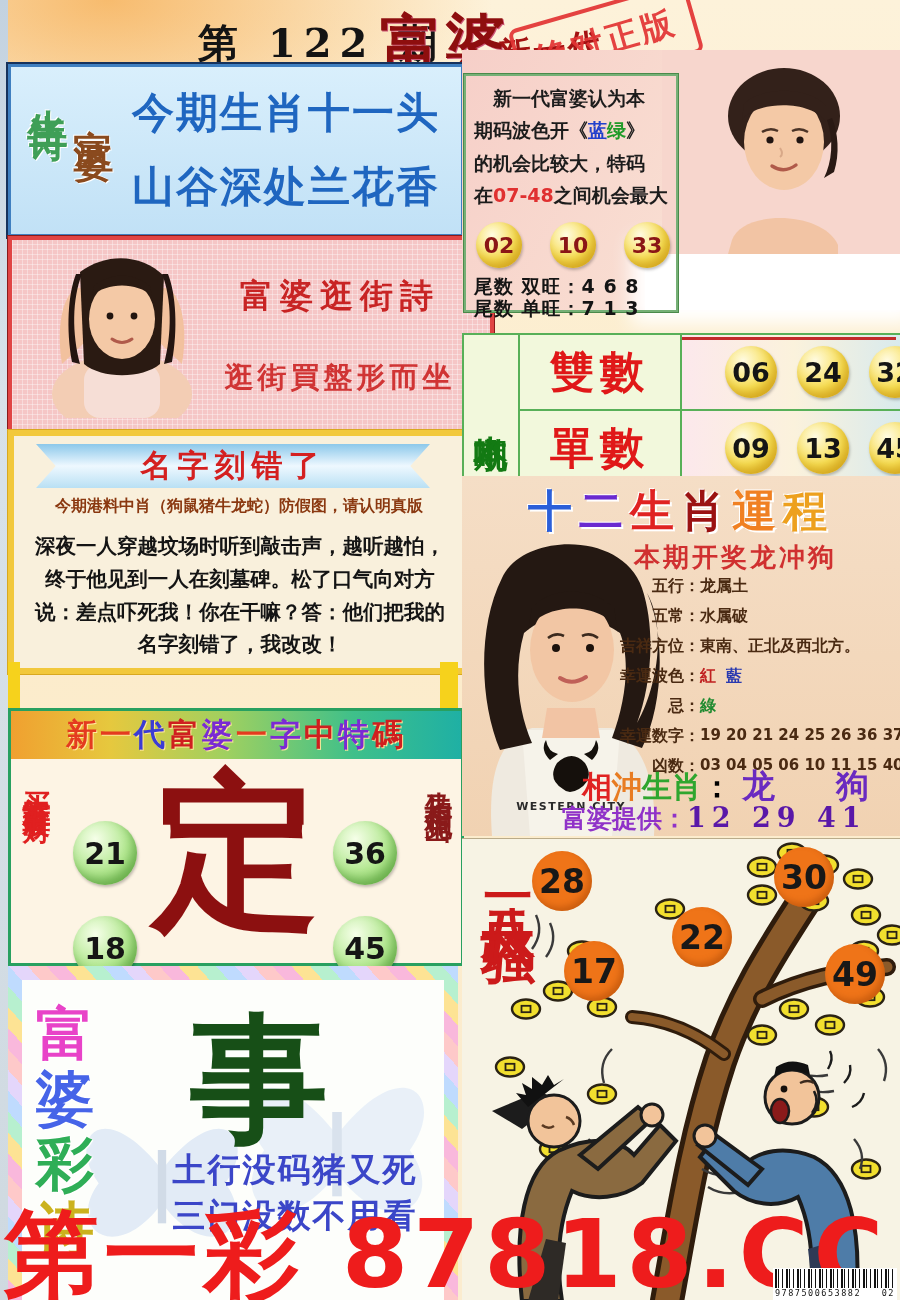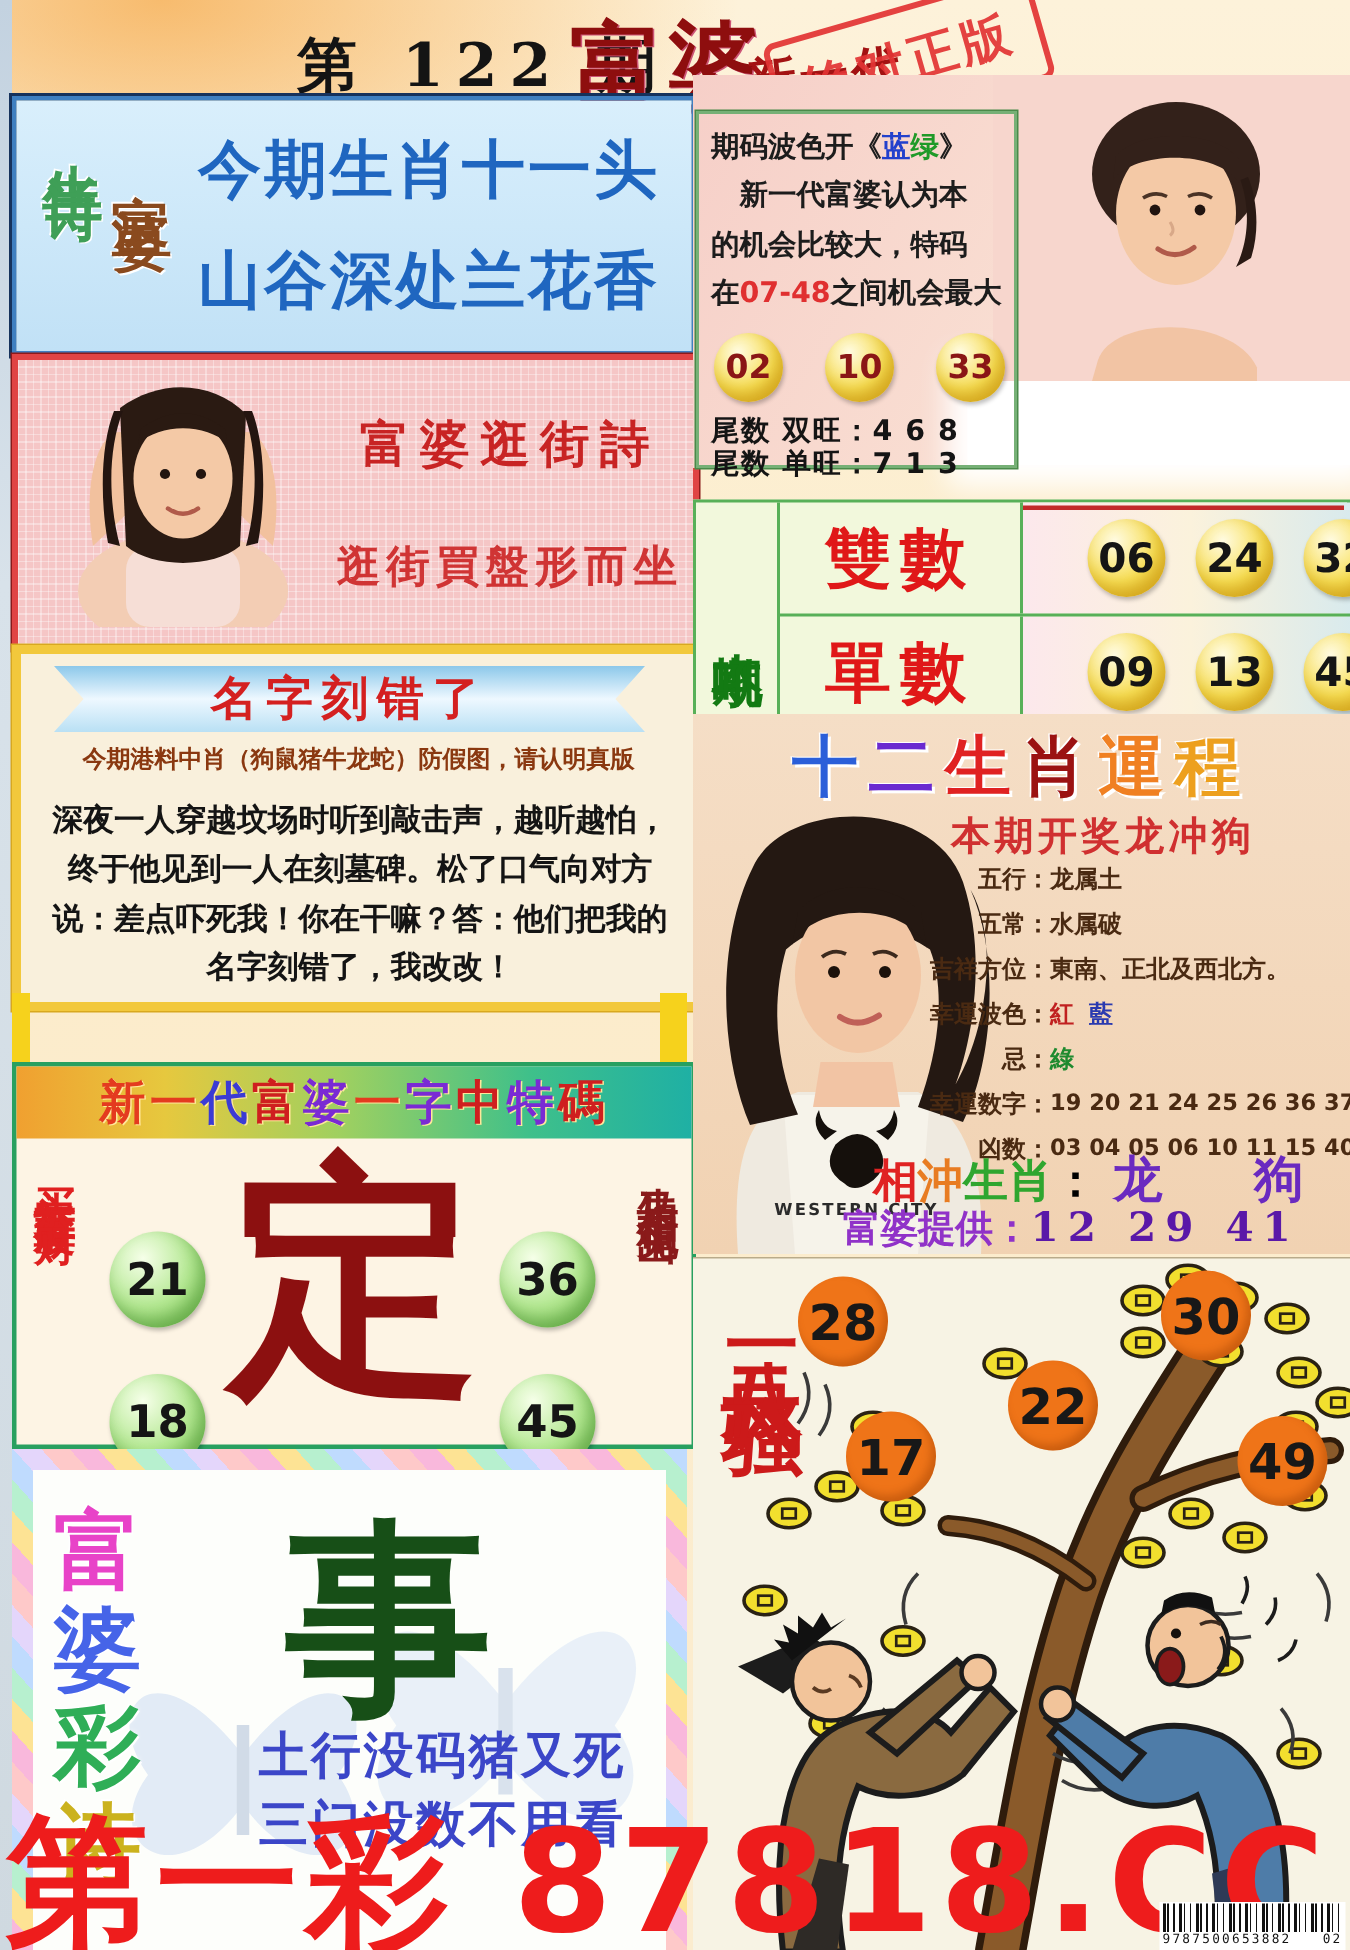--- a/index.html
+++ b/index.html
@@ -19,21 +19,21 @@
     transform:rotate(-16deg);display:flex;align-items:center;justify-content:center;
     color:#e23434;font-size:33px;font-weight:800;letter-spacing:3px;opacity:.92;}
   
   .box-blue{left:8px;top:64px;width:450px;height:167px;background:linear-gradient(180deg,#d9effc,#c1e1f6);
     border:3px solid #3f7fc0;box-shadow:0 0 0 2px #16325c,3px 4px 0 2px #1a3a60;}
   .vchar{position:absolute;font-weight:800;text-shadow:1px 1px 0 #fff,-1px -1px 0 #fff;}
   .zp-line{position:absolute;left:108px;width:334px;text-align:center;color:#1f66c0;font-weight:800;font-size:42px;letter-spacing:2px;}
   .box-pink{left:8px;top:236px;width:450px;height:190px;background-color:#f5c6c6;
     background-image:repeating-linear-gradient(0deg,rgba(255,255,255,.35) 0 1px,transparent 1px 5px),
       repeating-linear-gradient(90deg,rgba(255,255,255,.35) 0 1px,transparent 1px 5px);
-    border:4px solid #e04444;box-shadow:0 0 0 1px #8a1a1a;}
+    border:4px solid #e04444;box-shadow:0 0 0 1px #8a1a1a;padding-left:28px;}
   .sp-title{position:absolute;left:212px;width:232px;top:34px;font-size:33px;color:#c82424;font-weight:800;letter-spacing:7px;text-align:center;}
   .sp-line{position:absolute;left:212px;width:232px;top:118px;font-size:29px;color:#d03434;font-weight:700;letter-spacing:4px;text-align:center;}
   .box-joke{left:8px;top:430px;width:450px;height:232px;background:#f9f0dc;border:6px solid #f2c83c;box-shadow:0 0 0 1px #d8a820;}
   .ribbon{position:absolute;left:22px;top:8px;width:394px;height:44px;
     background:linear-gradient(180deg,#8cc8ea,#eef8ff 50%,#b9e0f4);
     clip-path:polygon(0 0,100% 0,95% 50%,100% 100%,0 100%,5% 50%);
     display:flex;align-items:center;justify-content:center;}
   .ribbon span{font-size:31px;color:#d42020;font-weight:800;letter-spacing:6px;}
   .joke-sub{position:absolute;left:10px;right:10px;top:60px;text-align:center;font-size:16px;color:#8a3810;font-weight:800;}
   .joke-body{position:absolute;left:14px;right:12px;top:94px;font-size:20.5px;font-weight:800;color:#141414;line-height:1.6;text-align:center;}
@@ -199,24 +199,24 @@
     <path d="M80,70 C95,50 150,50 164,72 L164,56 C148,36 98,36 82,54 Z" fill="#33211a"></path>
     <path d="M165,70 C172,90 170,112 162,128 L172,122 C178,104 176,82 170,68 Z" fill="#2a1a14"></path>
     <circle cx="108" cy="90" r="3.6" fill="#201410"></circle>
     <circle cx="138" cy="90" r="3.6" fill="#201410"></circle>
     <path d="M100,82 q8,-5 16,-1" stroke="#4a3326" stroke-width="2.4" fill="none"></path>
     <path d="M130,81 q8,-4 16,1" stroke="#4a3326" stroke-width="2.4" fill="none"></path>
     <path d="M110,116 Q122,124 134,115" stroke="#b05a4a" stroke-width="3.4" fill="none" stroke-linecap="round"></path>
     <path d="M118,98 q4,6 0,9" stroke="#d8a888" stroke-width="2" fill="none"></path>
   </svg>
   <div class="abs box-forecast">
+    <div class="fc-line"><span>　新一代富婆认为本</span></div>
     <div class="fc-line">
       <span>期码波色开《</span><span style="color:#2240cc">蓝</span><span style="color:#1f9a28">绿</span><span>》</span>
     </div>
-    <div class="fc-line"><span>　新一代富婆认为本</span></div>
     <div class="fc-line"><span>的机会比较大，特码</span></div>
     <div class="fc-line">
       <span>在</span><span style="color:#e03030">07-48</span><span>之间机会最大</span>
     </div>
     <div class="fc-balls">
       <div class="ball ball-yellow fc-ball">02</div>
       <div class="ball ball-yellow fc-ball">10</div>
       <div class="ball ball-yellow fc-ball">33</div>
     </div>
     <div class="fc-tail" style="top:198px;">尾数 双旺：4  6  8</div>

